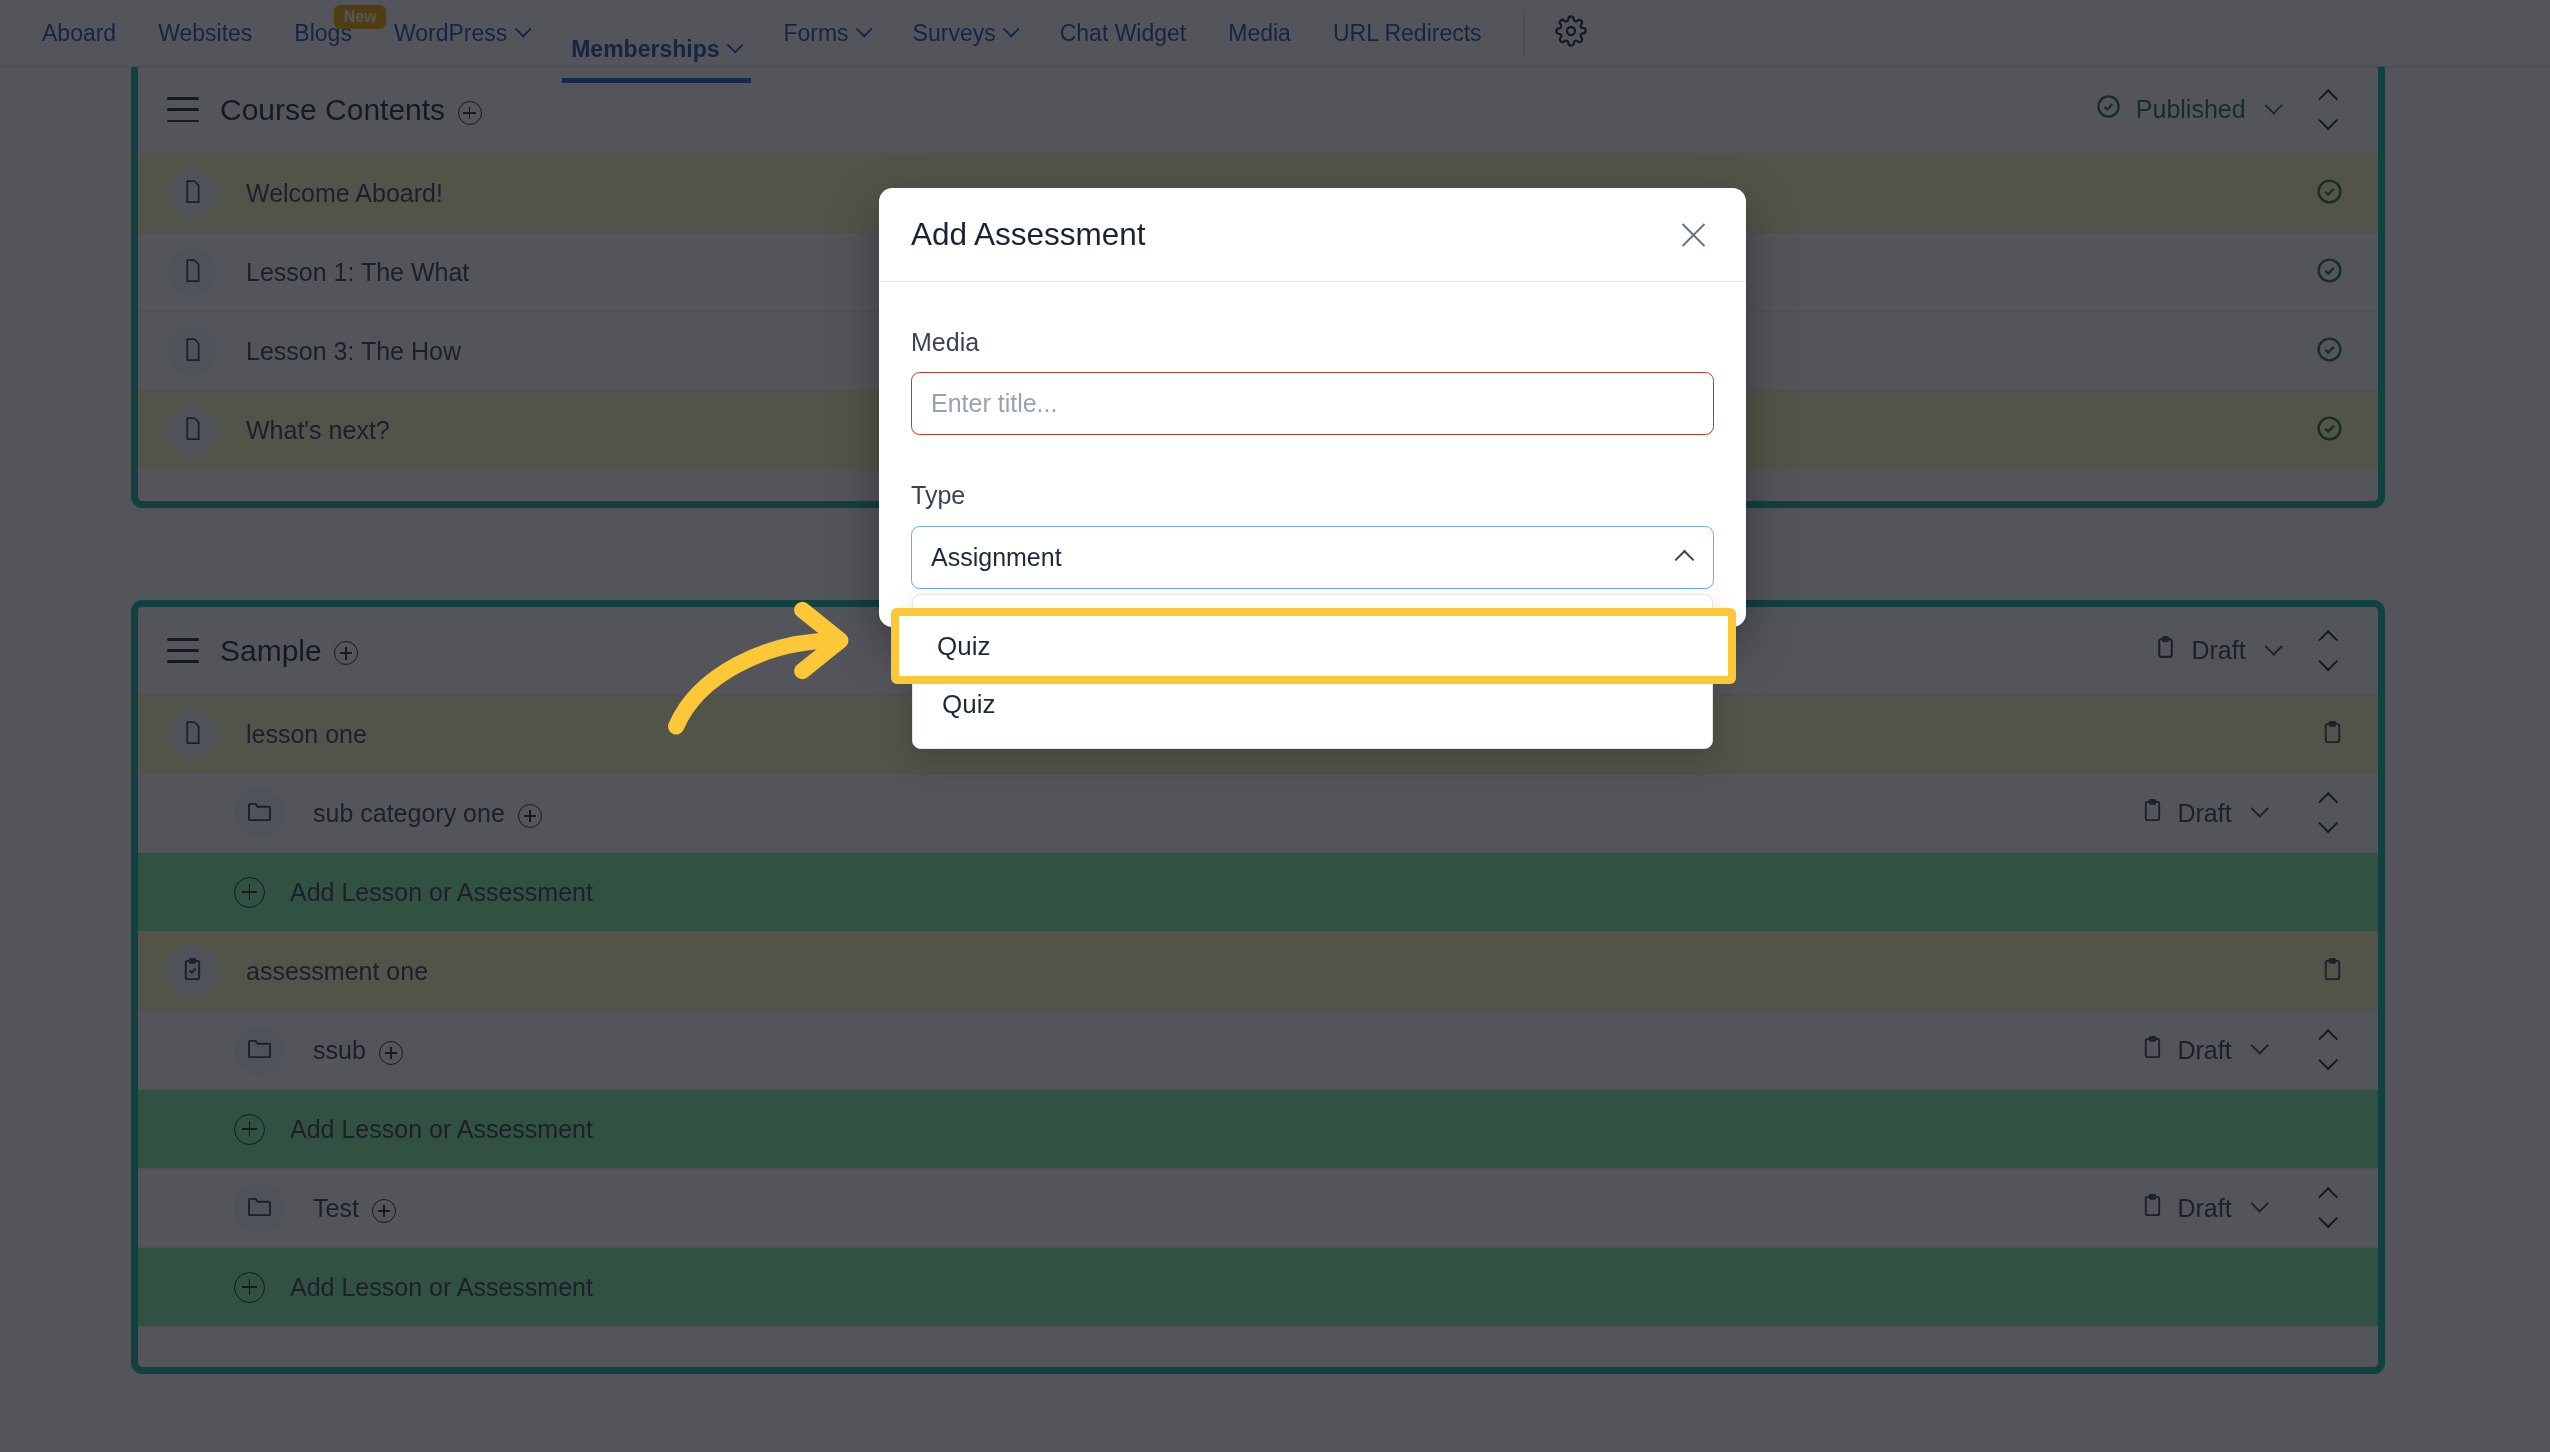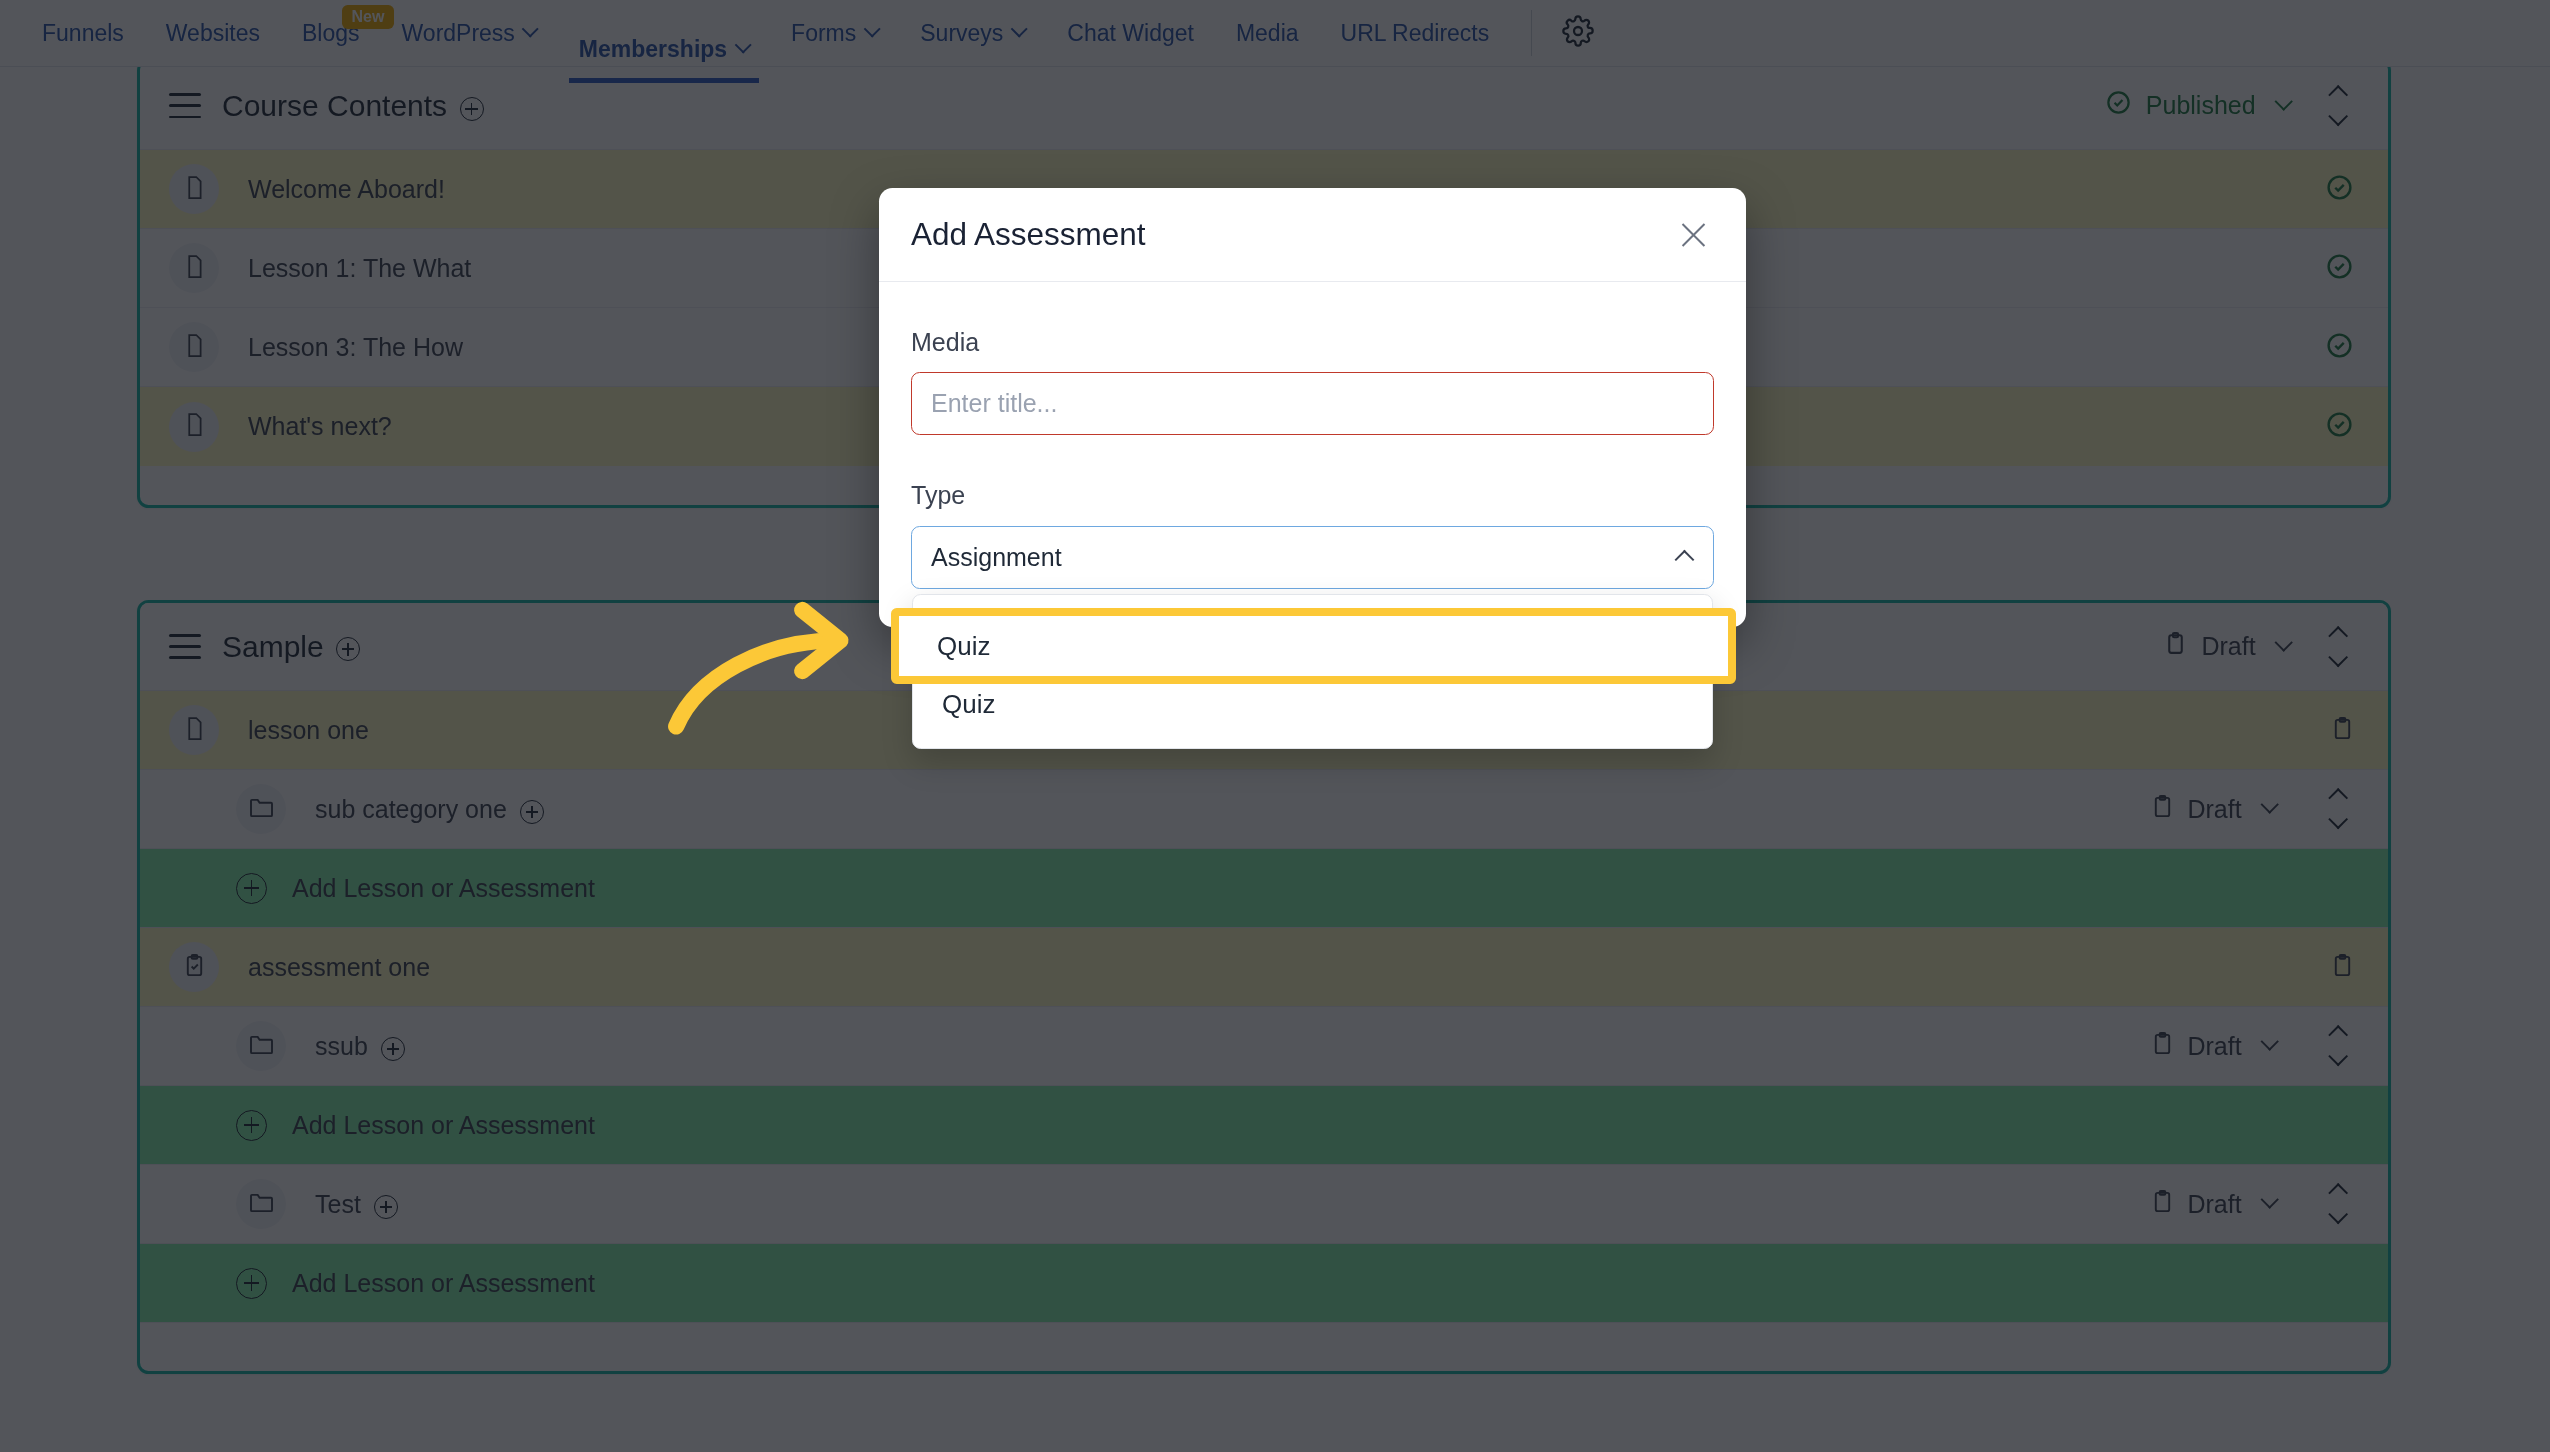--- a/index.html
+++ b/index.html
@@ -88,24 +88,24 @@
   .page {
     position: absolute;
     top: 67px; left: 0;
     width: 2550px;
     height: 1386px;
     background: #ffffff;
   }
 
   .content-card {
     position: absolute;
-    left: 137px;
+    left: 131px;
     width: 2254px;
     background: #ffffff;
-    border: 3px solid #14b8a6;
+    border: 7px solid #14b8a6;
     border-radius: 11.5px;
     box-shadow: 0 1px 2.9px rgba(16,24,40,.07);
     overflow: hidden;
   }
   #card-course   { top: -7.6px; height: 449px; }
   #card-sample   { top: 533px; height: 774px; }
 
   .section-head {
     display: flex;
     align-items: center;
@@ -352,21 +352,21 @@
   }
 </style>
 </head>
 <body>
 
 <div id="app">
 
   <div class="topnav">
     <div id="nav-items" style="display:flex;align-items:center;">
         <div class="nav-item">
-          <span>Funnels</span>
+          <span>Aboard</span>
         </div>
         <div class="nav-item">
           <span>Websites</span>
         </div>
         <div class="nav-item">
           <span>Blogs</span>
           <span class="nav-badge">New</span>
         </div>
         <div class="nav-item">
           <span>WordPress</span>

